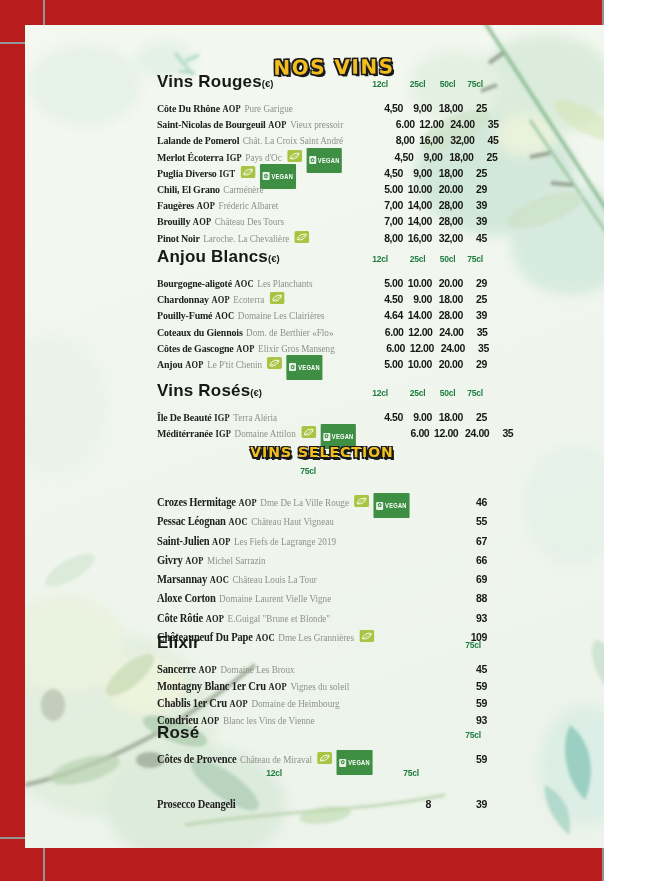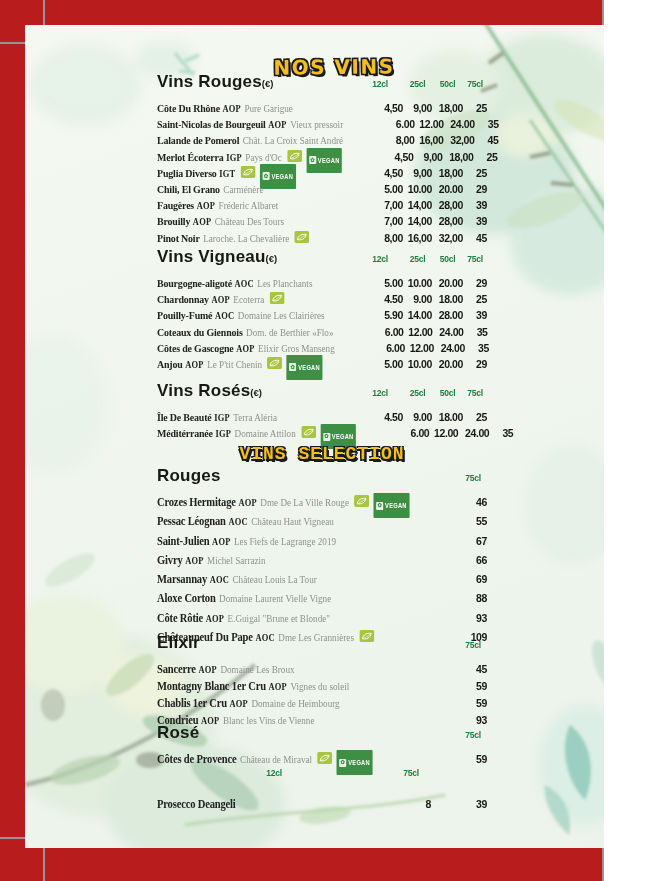--- a/index.html
+++ b/index.html
@@ -9,21 +9,21 @@
   .page{position:absolute;left:25px;top:25px;width:585px;height:823px;
         background:linear-gradient(160deg,#f4f8f0 0%,#f0f6ee 45%,#ecf3ea 100%);}
   .decor{position:absolute;left:0;top:0;}
   .content{position:absolute;left:132px;top:0;width:330px;height:823px;}
 
   .big-title{position:absolute;left:0;width:100%;text-align:center;
     font-family:"DejaVu Sans",sans-serif;font-weight:bold;color:#f2be1e;
     text-shadow:-1.5px -1.5px 0 #1a1a1a,1.5px -1.5px 0 #1a1a1a,-1.5px 1.5px 0 #1a1a1a,
                  1.5px 1.5px 0 #1a1a1a,2.5px 2.5px 0 #1a1a1a;}
   .t1{top:30px;font-size:20px;letter-spacing:1.5px;transform:translateX(12px) rotate(-0.6deg);}
-  .t2{top:419px;font-size:18px;letter-spacing:1px;font-family:Liberation Mono, monospace;}
+  .t2{top:419px;font-size:14px;letter-spacing:1px;}
 
   .wsec{position:absolute;left:0;width:100%;}
   .s0{top:47px}.s1{top:222px}.s2{top:356px}.s3{top:441px}.s4{top:608px}.s5{top:698px}.s6{top:743px}
 
   .grid{display:grid;align-items:baseline;}
   .cols4 .grid{grid-template-columns:1fr 46px 29px 31px 24px;}
   .cols1 .grid{grid-template-columns:1fr 28px;}
   .cols2 .grid{grid-template-columns:1fr 40px 56px;}
 
   .sec-head{height:22px;}
@@ -206,21 +206,21 @@
                     </svg></span></div>
                 <span class="price">8,00</span>
                 <span class="price">16,00</span>
                 <span class="price">32,00</span>
                 <span class="price">45</span>
               </div>
             </div>
           </section>
           <section class="wsec s1 cols4">
             <div class="sec-head grid">
-              <div class="sec-title-cell"><span class="sec-title">Vins Vigneau</span><span class="sec-cur">(€)</span></div>
+              <div class="sec-title-cell"><span class="sec-title">Anjou Blancs</span><span class="sec-cur">(€)</span></div>
               <span class="colhead">12cl</span>
               <span class="colhead">25cl</span>
               <span class="colhead">50cl</span>
               <span class="colhead">75cl</span>
             </div>
             <div class="rows">
               <div class="wine-row grid">
                 <div class="wine-label"><span class="wine-name">Bourgogne-aligoté</span><span class="wine-app">AOC</span><span class="wine-detail">Les Planchants</span></div>
                 <span class="price">5.00</span>
                 <span class="price">10.00</span>
@@ -233,21 +233,21 @@
                       <path d="M3.5 8.5 C4.5 4.2, 9 2.8, 13.5 3.4 C12.5 7.8, 7.5 9.6, 4.3 8.7 Z" fill="none" stroke="#ffffff" stroke-width="1"></path>
                       <path d="M3.8 9 C6.5 7.2, 10 5.6, 13 4" stroke="#ffffff" stroke-width="0.6" fill="none"></path>
                     </svg></span></div>
                 <span class="price">4.50</span>
                 <span class="price">9.00</span>
                 <span class="price">18.00</span>
                 <span class="price">25</span>
               </div>
               <div class="wine-row grid">
                 <div class="wine-label"><span class="wine-name">Pouilly-Fumé</span><span class="wine-app">AOC</span><span class="wine-detail">Domaine Les Clairières</span></div>
-                <span class="price">5.90</span>
+                <span class="price">4.64</span>
                 <span class="price">14.00</span>
                 <span class="price">28.00</span>
                 <span class="price">39</span>
               </div>
               <div class="wine-row grid">
                 <div class="wine-label"><span class="wine-name">Coteaux du Giennois</span><span class="wine-detail">Dom. de Berthier «Flo»</span></div>
                 <span class="price">6.00</span>
                 <span class="price">12.00</span>
                 <span class="price">24.00</span>
                 <span class="price">35</span>
@@ -305,21 +305,20 @@
                 <span class="price">24.00</span>
                 <span class="price">35</span>
               </div>
             </div>
           </section>
         </div>
       <div class="big-title t2">VINS SELECTION</div>
       <div id="sel-mount">
           <section class="wsec s3 cols1 sel">
             <div class="sec-head grid">
-              <div class="sec-title-cell"><span class="sec-title">Rouges</span></div>
               <span class="colhead">75cl</span>
             </div>
             <div class="rows">
               <div class="wine-row grid">
                 <div class="wine-label"><span class="wine-name">Crozes Hermitage</span><span class="wine-app">AOP</span><span class="wine-detail">Dme De La Ville Rouge</span><span class="bio-icon"><svg width="17" height="12" viewBox="0 0 17 12">
                       <rect width="17" height="12" rx="2" fill="#a8c442"></rect>
                       <path d="M3.5 8.5 C4.5 4.2, 9 2.8, 13.5 3.4 C12.5 7.8, 7.5 9.6, 4.3 8.7 Z" fill="none" stroke="#ffffff" stroke-width="1"></path>
                       <path d="M3.8 9 C6.5 7.2, 10 5.6, 13 4" stroke="#ffffff" stroke-width="0.6" fill="none"></path>
                     </svg></span><span class="vegan-badge">
                     <span class="vb-logo">✿</span>

